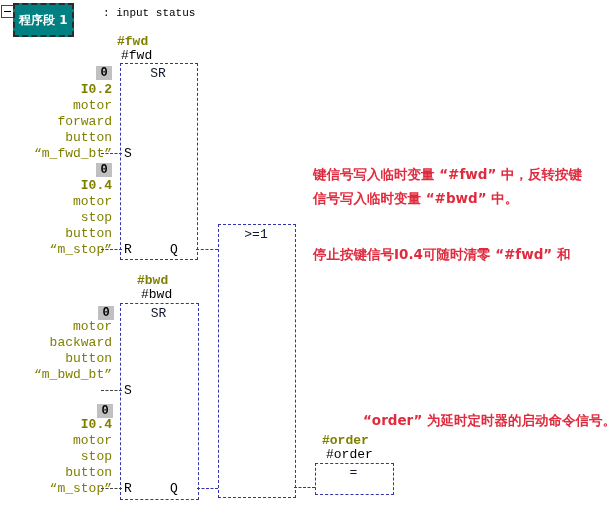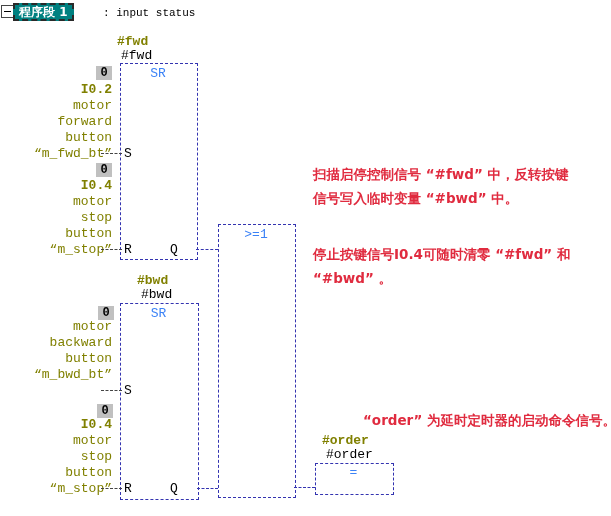--- a/index.html
+++ b/index.html
@@ -1,36 +1,36 @@
 <!DOCTYPE html>
 <html><head>
 <meta charset="utf-8">
 <style>
   html,body{margin:0;padding:0;}
   body{width:611px;height:516px;position:relative;background:#ffffff;overflow:hidden;}
   .fbd-box{position:absolute;border:1px dashed #3333b0;background:transparent;}
-  .blk-type{position:absolute;text-align:center;font-family:"Liberation Mono",monospace;font-size:13px;line-height:14px;color:#3b82f6;}
+  .blk-type{position:absolute;text-align:center;font-family:"Liberation Mono",monospace;font-size:13px;line-height:14px;color:#0f172a;}
   .pin{position:absolute;font-family:"Liberation Mono",monospace;font-size:13px;line-height:16px;color:#000;}
   .badge{position:absolute;width:16px;height:14px;background:#c0c0c0;color:#000;
          font-family:"Liberation Mono",monospace;font-size:12px;font-weight:bold;
          text-align:center;line-height:14px;}
   .operand{position:absolute;left:0;width:112px;text-align:right;}
   .operand div{font-family:"Liberation Mono",monospace;font-size:13px;line-height:16px;color:#808000;white-space:nowrap;}
   .operand .addr{font-weight:bold;}
   .wire{position:absolute;height:0;border-top:1px dashed #444;}
   .wire.blue{border-top-color:#3333b0;}
   .cmt{position:absolute;color:#e02b3f;font-weight:bold;white-space:nowrap;
        font-family:"DejaVu Sans",sans-serif;font-size:13.5px;line-height:24px;}
   .inst-title{position:absolute;font-family:"Liberation Mono",monospace;font-size:13px;line-height:14px;
               color:#808000;font-weight:bold;white-space:nowrap;}
   .inst-name{position:absolute;font-family:"Liberation Mono",monospace;font-size:13px;line-height:14px;
              color:#000;white-space:nowrap;}
   .collapse{position:absolute;left:1px;top:5px;width:11px;height:11px;border:1px solid #444;
             background:linear-gradient(#000,#000) center/7px 1px no-repeat #fff;}
-  .netlabel{position:absolute;left:13px;top:3px;height:14px;padding:0 4px;background:#008080;color:#fff;
+  .netlabel{position:absolute;left:13px;top:3px;height:14px;padding:8px 4px;background:#008080;color:#fff;
             border:2px dashed #2a2a2a;font-family:"DejaVu Sans",sans-serif;font-size:12px;font-weight:bold;
             line-height:14px;white-space:nowrap;}
   .nettitle{position:absolute;left:103px;top:5px;font-family:"Liberation Mono",monospace;font-size:11px;
             line-height:16px;color:#000;white-space:nowrap;}
 </style>
 </head>
 <body>
 
 <div class="collapse"></div>
 <div class="netlabel">程序段 1</div>
@@ -103,20 +103,19 @@
 <div class="wire blue" style="left:196px;top:249px;width:22px;"></div>
 <div class="wire blue" style="left:197px;top:488px;width:21px;"></div>
 <div class="wire blue" style="left:294px;top:487px;width:21px;"></div>
 
 <div class="inst-title" style="left:322px;top:434px;">#order</div>
 <div class="inst-name" style="left:326px;top:448px;">#order</div>
 <div class="fbd-box" style="left:315px;top:463px;width:77px;height:30px;"></div>
 <div class="blk-type" style="left:315px;top:466px;width:77px;">=</div>
 
 <div class="cmt" style="left:313px;top:162px;">
-  <div>扫描启停控制信号 “#fwd” 中，反转按键</div>
+  <div>键信号写入临时变量 “#fwd” 中，反转按键</div>
   <div>信号写入临时变量 “#bwd” 中。</div>
 </div>
 <div class="cmt" style="left:313px;top:242px;">
   <div>停止按键信号I0.4可随时清零 “#fwd” 和</div>
-  <div>“#bwd” 。</div>
 </div>
 <div class="cmt" style="left:322px;top:408px;margin-left:41px;">“order” 为延时定时器的启动命令信号。</div>
 
 </body></html>

